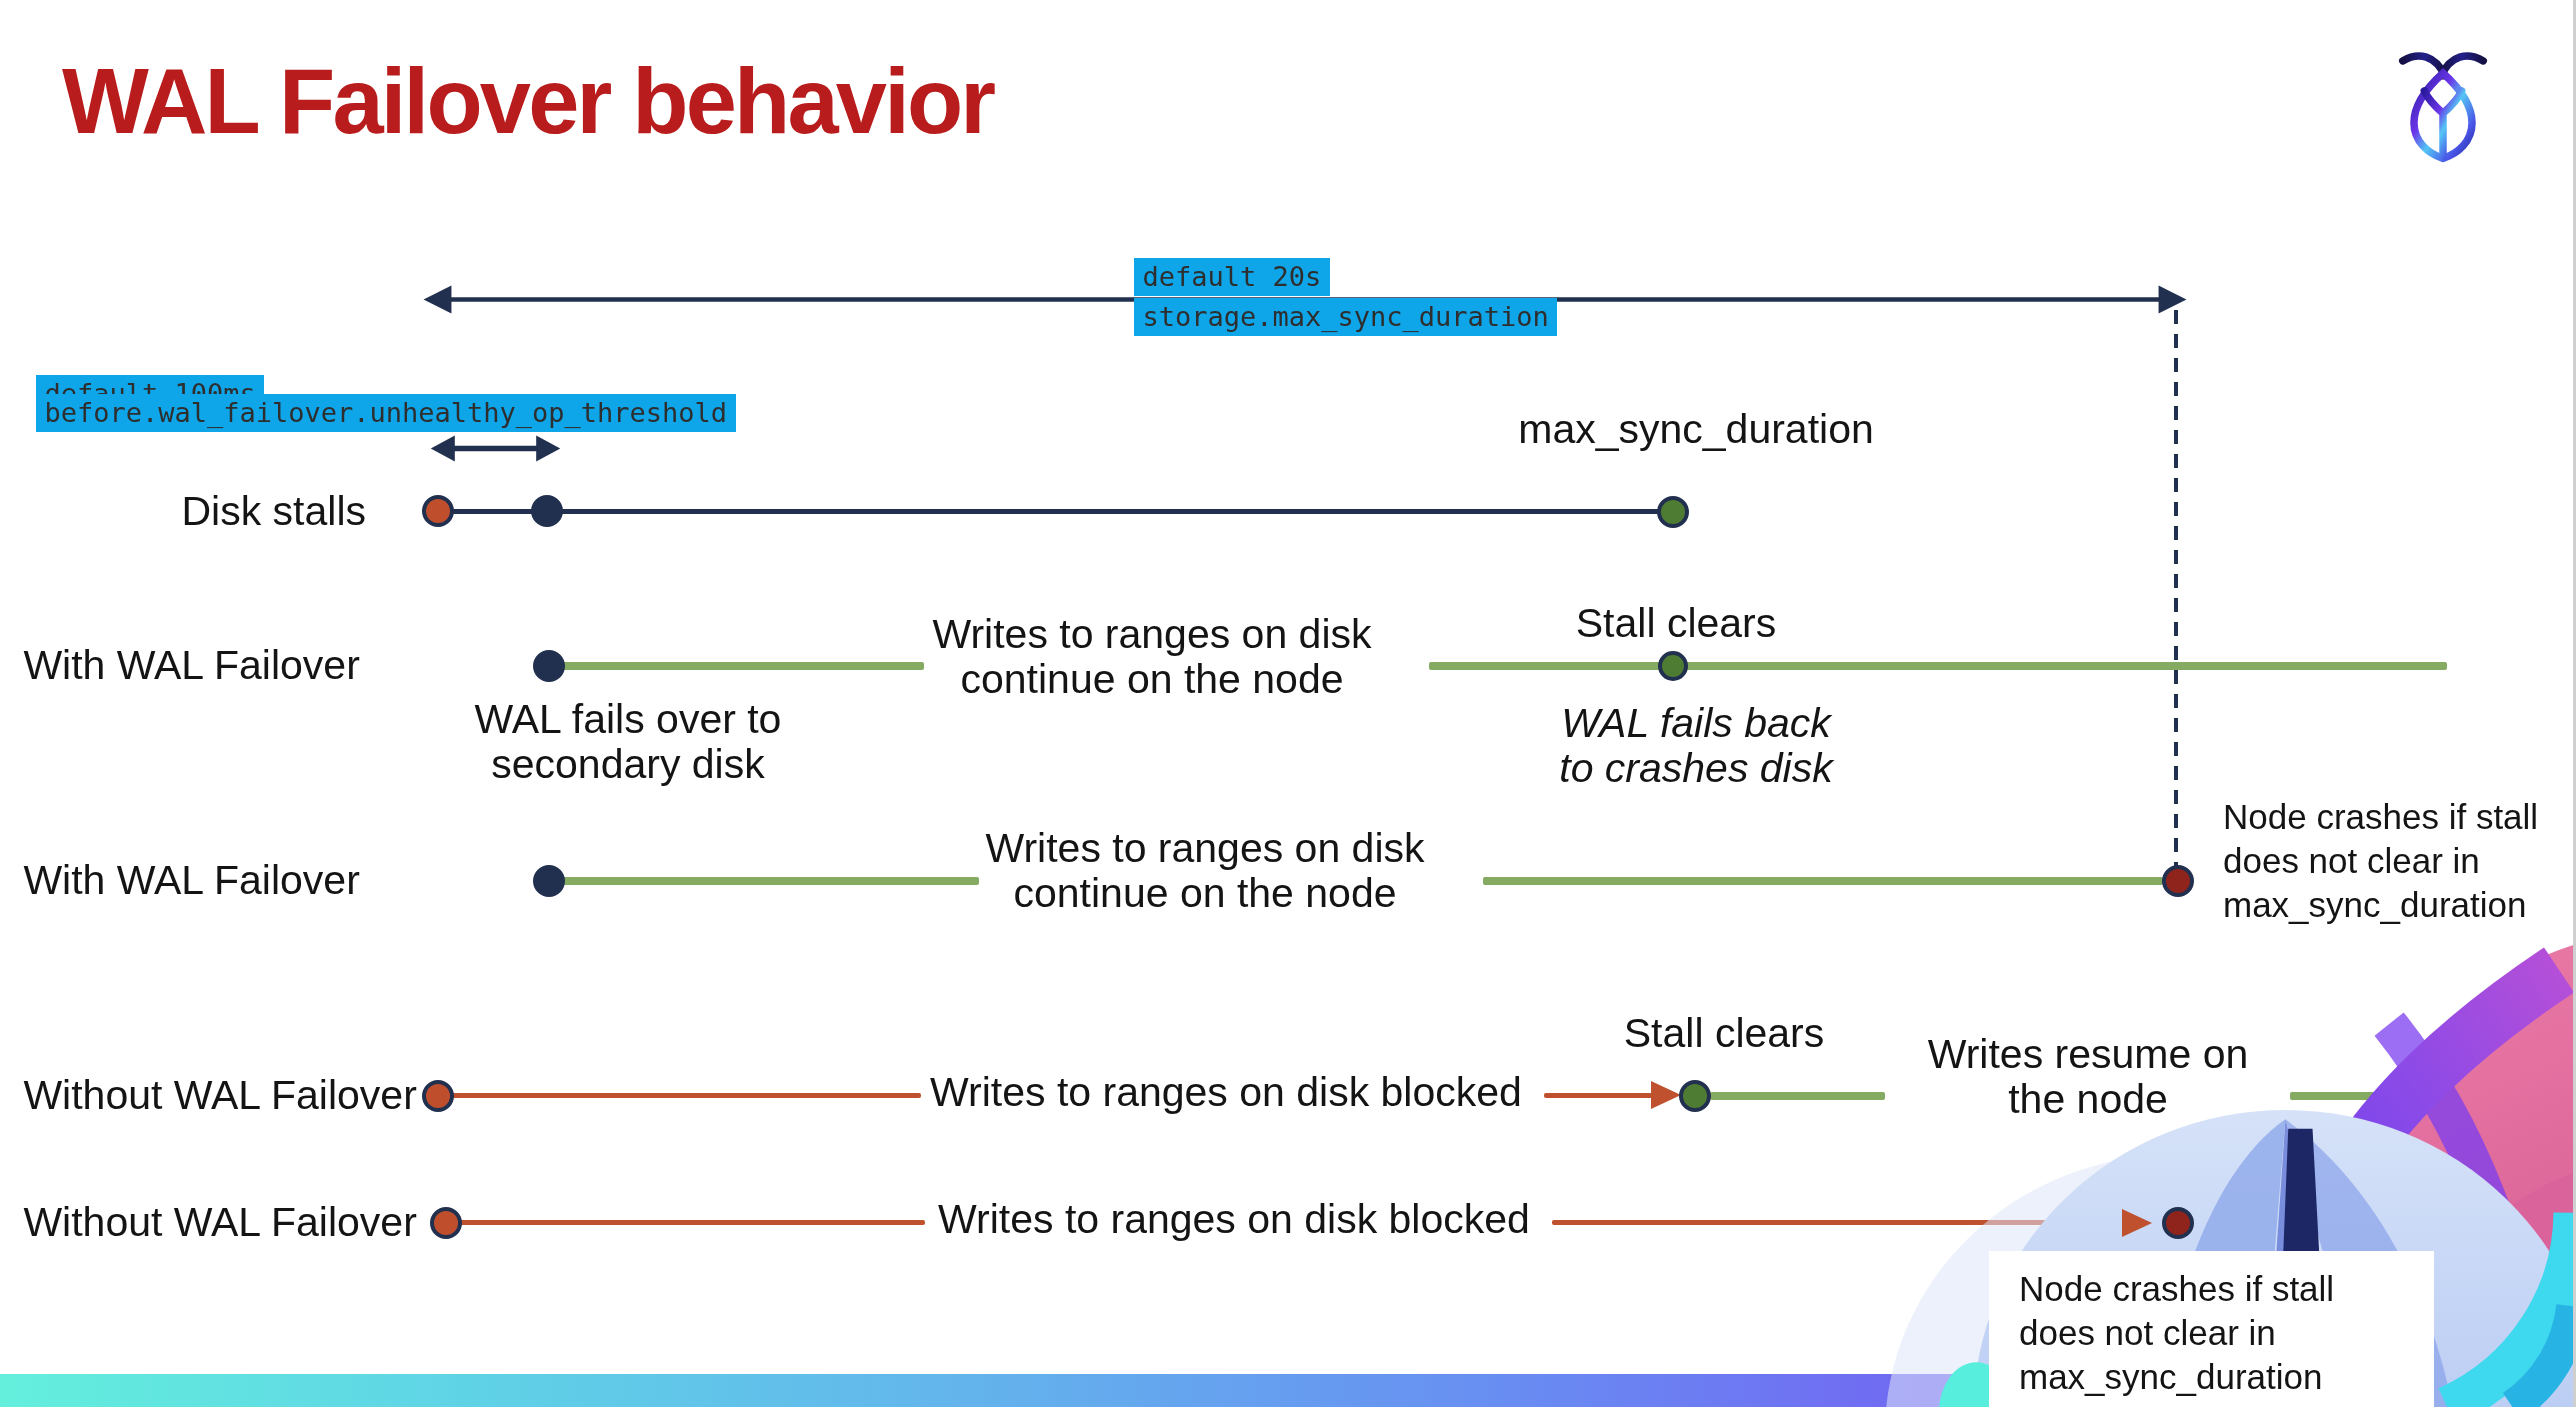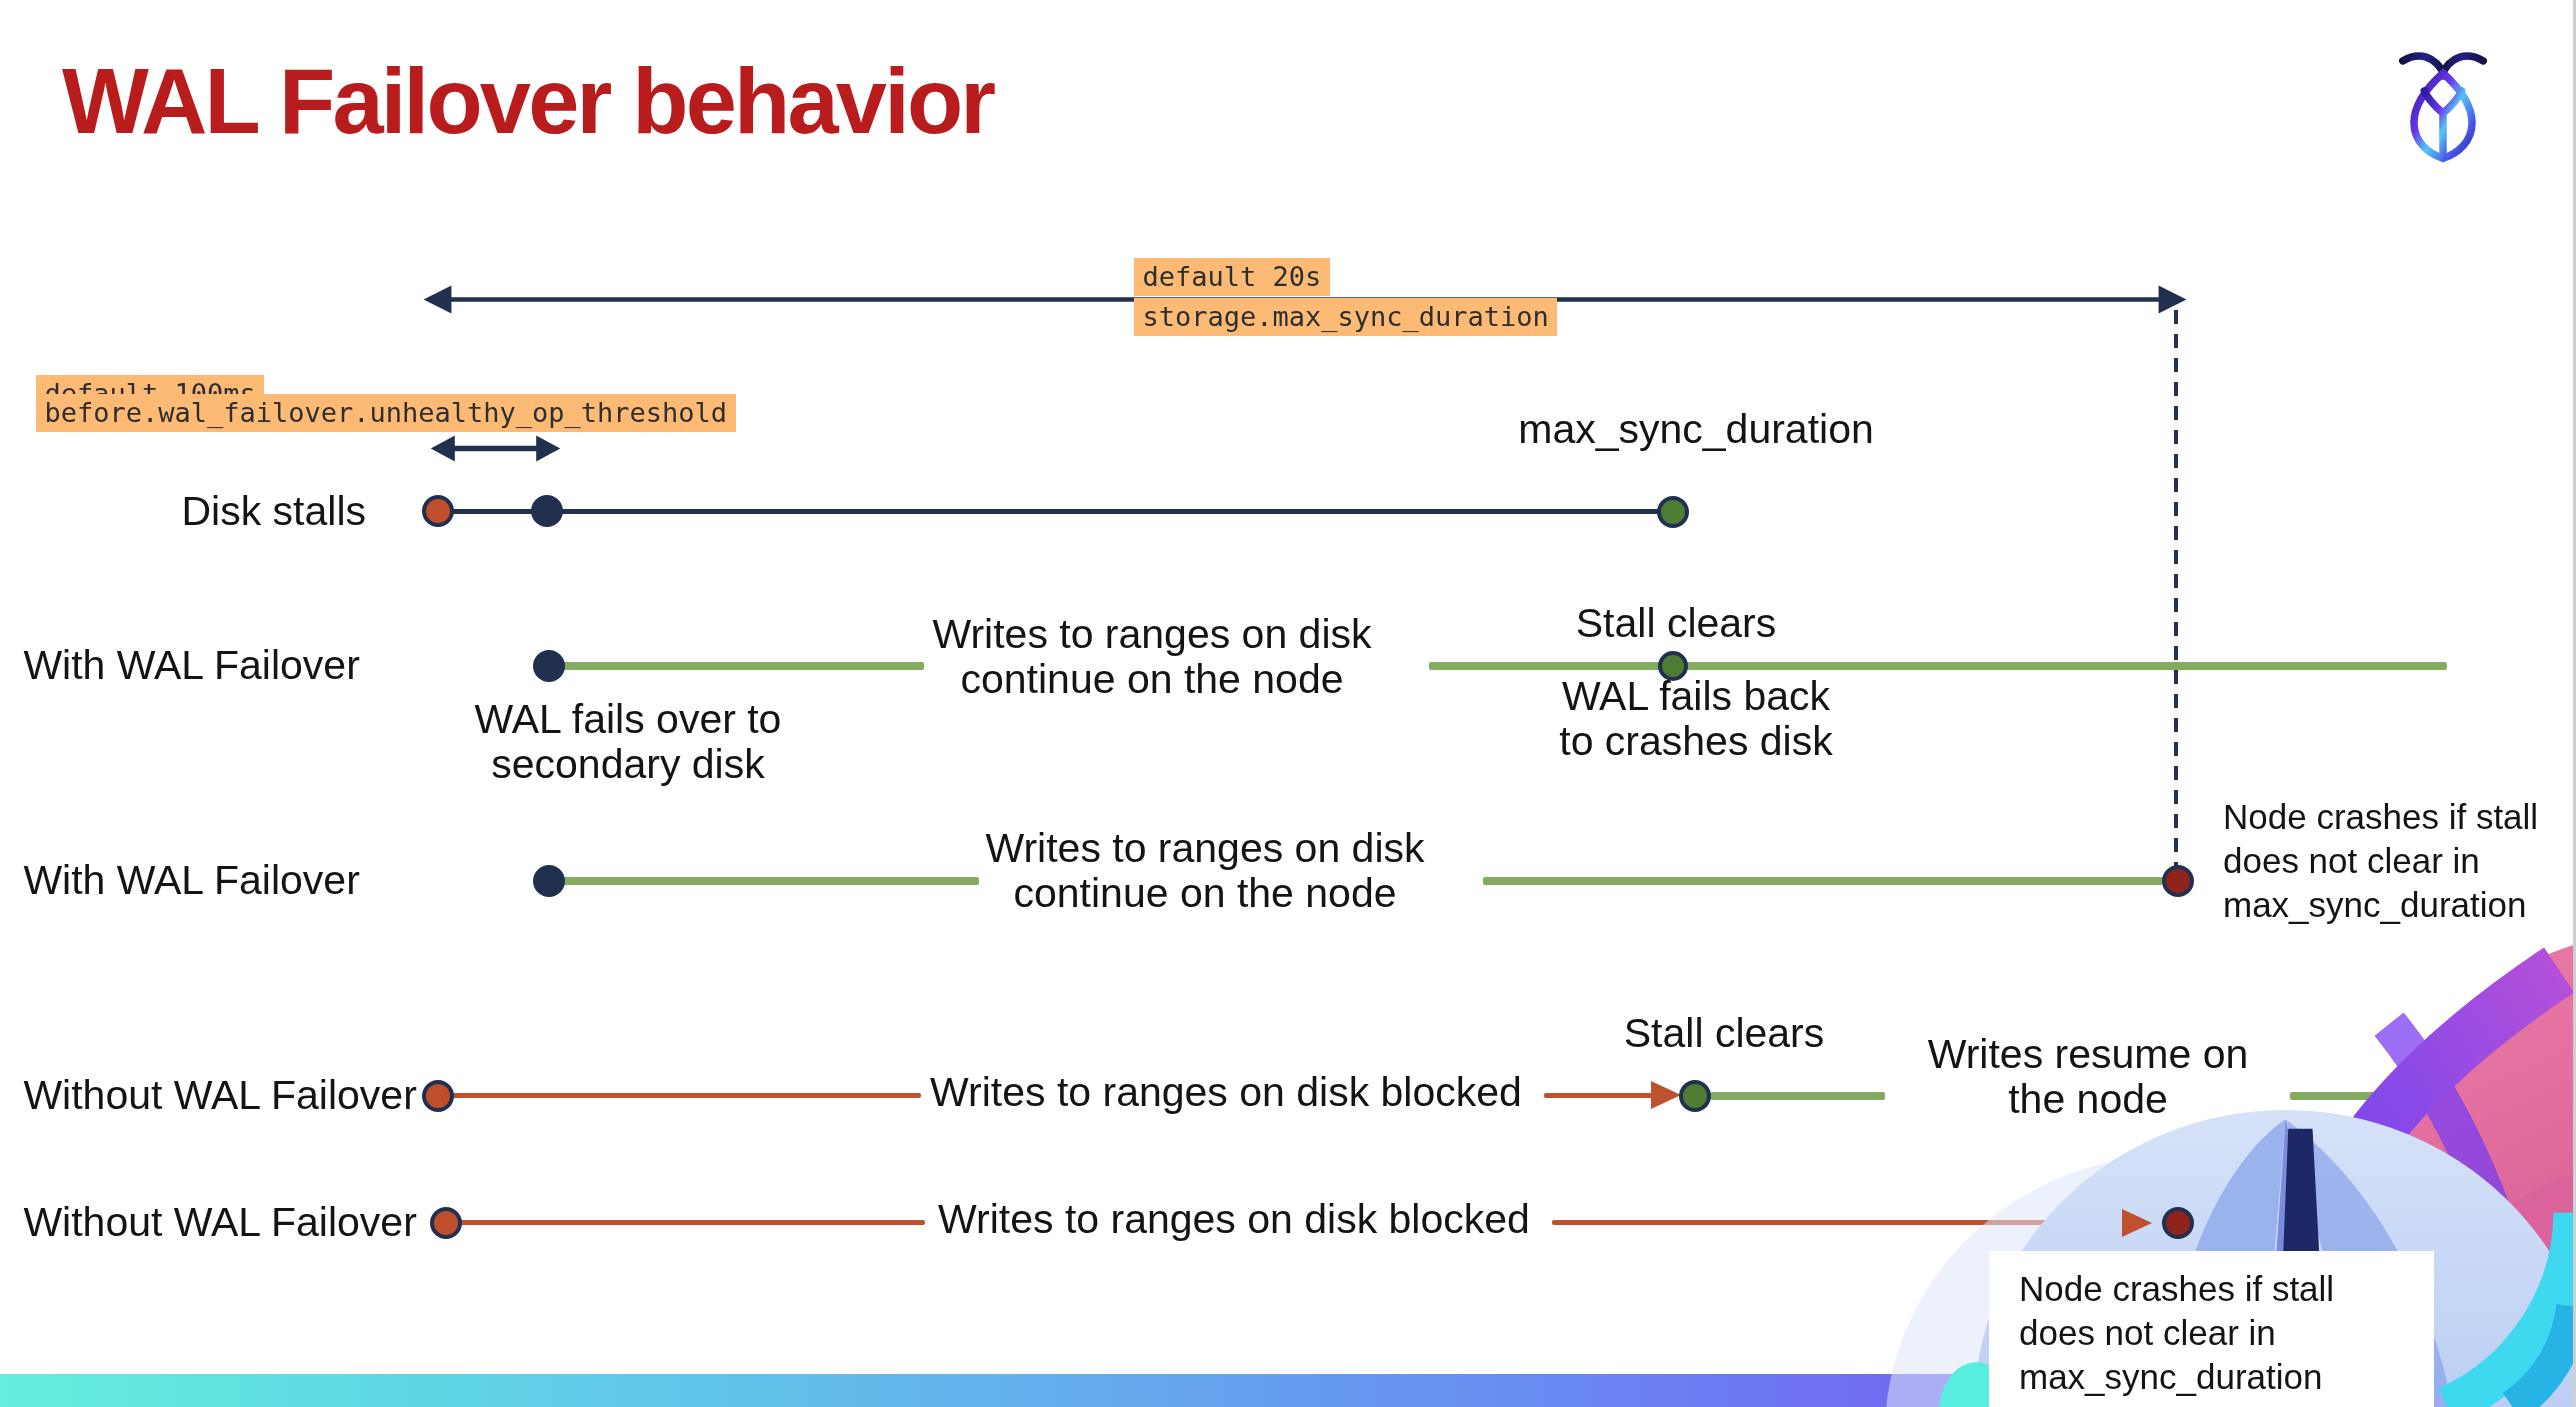--- a/index.html
+++ b/index.html
@@ -25,21 +25,21 @@
   .dot-crash{background:#8e241c;}
 
   .row-label{position:absolute;font-size:41px;line-height:50px;color:#141414;z-index:30;}
   .event-label{position:absolute;font-size:41px;line-height:45px;color:#141414;text-align:center;transform:translateX(-50%);z-index:35;white-space:nowrap;}
   .event-label span{display:block;}
   .left-note{position:absolute;font-size:35px;line-height:44px;color:#141414;text-align:left;z-index:35;white-space:nowrap;}
   .left-note span{display:block;}
 
   .mono-tag{
     position:absolute;font-family:"DejaVu Sans Mono","Liberation Mono",monospace;
-    font-size:27px;line-height:32px;color:#2e2e2e;background:#fdba74;
+    font-size:27px;line-height:32px;color:#2e2e2e;background:#0ea5e9;
     padding:2.8px 8.4px;white-space:nowrap;z-index:25;
   }
 
   .arrowhead-red{
     position:absolute;width:0;height:0;z-index:36;
     border-top:14px solid transparent;border-bottom:14px solid transparent;
     border-left:30px solid #c0512e;
   }
 
   #dashed-drop{
@@ -171,21 +171,21 @@
     <span>Writes to ranges on disk</span>
     <span>continue on the node</span>
   </div>
   <div class="hline green-line" style="left:1429px;top:662px;width:1018px;"></div>
   <div class="dot dot-green" style="left:1658px;top:651px;width:30px;height:30px;"></div>
   <div class="event-label" style="left:1676px;top:601px;">Stall clears</div>
   <div class="event-label" style="left:628px;top:697px;">
     <span>WAL fails over to</span>
     <span>secondary disk</span>
   </div>
-  <div class="event-label" style="left:1696px;top:674px;">
+  <div class="event-label" style="left:1696px;top:701px;font-style:italic;">
     <span>WAL fails  back</span>
     <span>to crashes disk</span>
   </div>
 
   <div class="row-label" style="left:23.4px;top:855px;">With WAL Failover</div>
   <div class="dot dot-navy" style="left:533px;top:865px;"></div>
   <div class="hline green-line" style="left:561px;top:877px;width:418px;"></div>
   <div class="event-label" style="left:1205px;top:826px;">
     <span>Writes to ranges on disk</span>
     <span>continue on the node</span>

